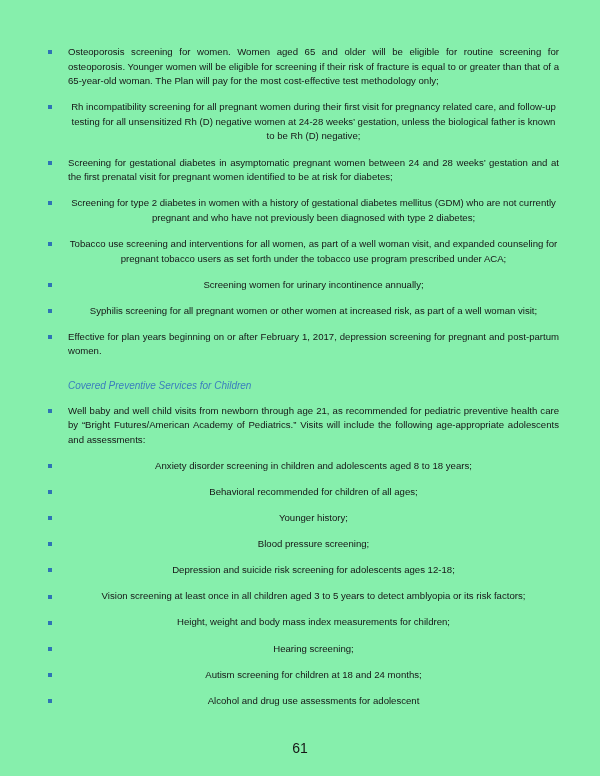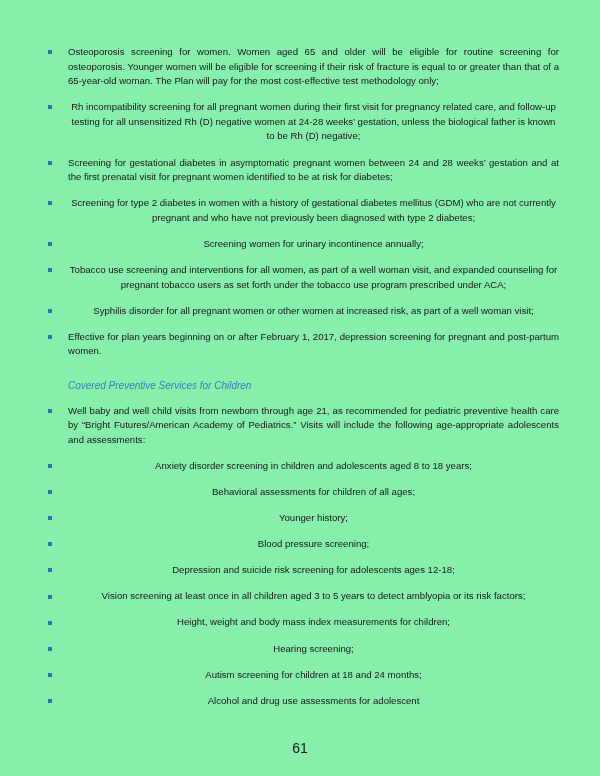--- a/index.html
+++ b/index.html
@@ -107,50 +107,50 @@
         <li class="bullet-item">
           <span class="marker"></span>
           <span class="text">Screening for gestational diabetes in asymptomatic pregnant women between 24 and 28 weeks’ gestation and at the first prenatal visit for pregnant women identified to be at risk for diabetes;</span>
         </li>
         <li class="bullet-item left-align">
           <span class="marker"></span>
           <span class="text">Screening for type 2 diabetes in women with a history of gestational diabetes mellitus (GDM) who are not currently pregnant and who have not previously been diagnosed with type 2 diabetes;</span>
         </li>
         <li class="bullet-item left-align">
           <span class="marker"></span>
+          <span class="text">Tobacco use screening and interventions for all women, as part of a well woman visit, and expanded counseling for pregnant tobacco users as set forth under the tobacco use program prescribed under ACA;</span>
+        </li>
+        <li class="bullet-item left-align">
+          <span class="marker"></span>
           <span class="text">Screening women for urinary incontinence annually;</span>
         </li>
         <li class="bullet-item left-align">
           <span class="marker"></span>
-          <span class="text">Tobacco use screening and interventions for all women, as part of a well woman visit, and expanded counseling for pregnant tobacco users as set forth under the tobacco use program prescribed under ACA;</span>
-        </li>
-        <li class="bullet-item left-align">
-          <span class="marker"></span>
-          <span class="text">Syphilis disorder for all pregnant women or other women at increased risk, as part of a well woman visit;</span>
+          <span class="text">Syphilis screening for all pregnant women or other women at increased risk, as part of a well woman visit;</span>
         </li>
         <li class="bullet-item">
           <span class="marker"></span>
           <span class="text">Effective for plan years beginning on or after February 1, 2017, depression screening for pregnant and post-partum women.</span>
         </li>
       </ul>
 
     <div class="heading-block">
       <div class="section-heading">Covered Preventive Services for Children</div>
       <ul class="bullets" id="children-list">
           <li class="bullet-item">
             <span class="marker"></span>
             <span class="text">Well baby and well child visits from newborn through age 21, as recommended for pediatric preventive health care by “Bright Futures/American Academy of Pediatrics.” Visits will include the following age-appropriate adolescents and assessments:</span>
           </li>
           <li class="bullet-item left-align">
             <span class="marker"></span>
             <span class="text">Anxiety disorder screening in children and adolescents aged 8 to 18 years;</span>
           </li>
           <li class="bullet-item left-align">
             <span class="marker"></span>
-            <span class="text">Behavioral assessments for children of all ages;</span>
+            <span class="text">Behavioral recommended for children of all ages;</span>
           </li>
           <li class="bullet-item left-align">
             <span class="marker"></span>
             <span class="text">Younger history;</span>
           </li>
           <li class="bullet-item left-align">
             <span class="marker"></span>
             <span class="text">Blood pressure screening;</span>
           </li>
           <li class="bullet-item left-align">

